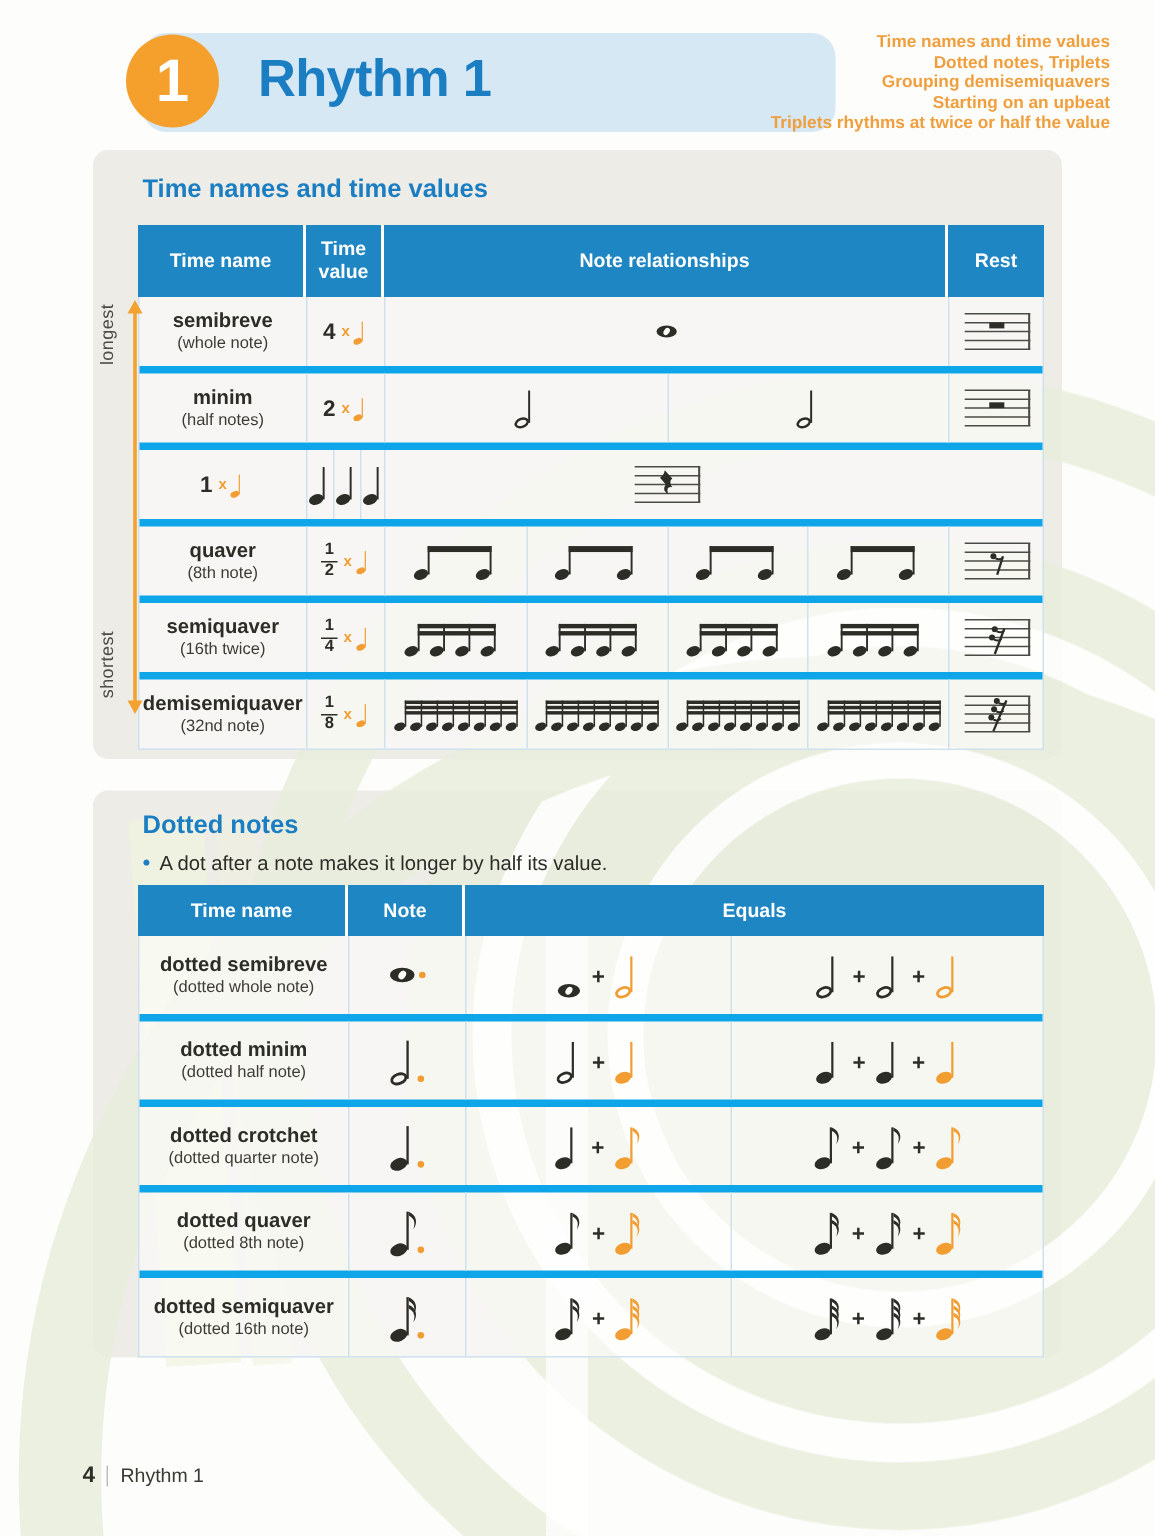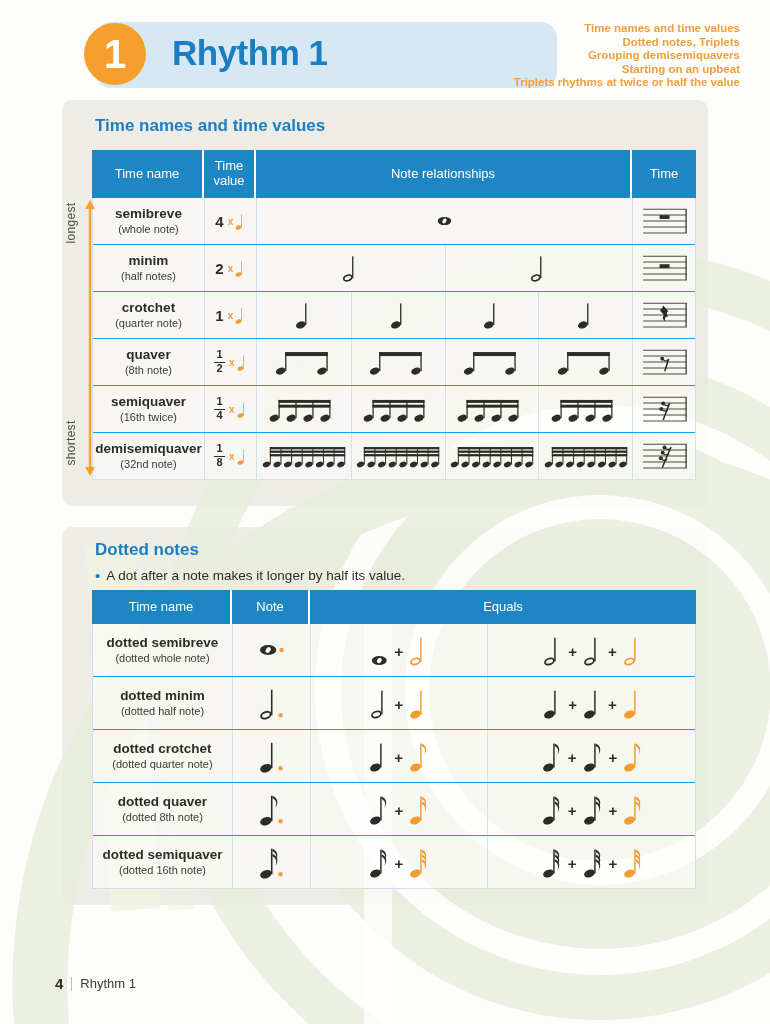--- a/index.html
+++ b/index.html
@@ -24,27 +24,27 @@
   .panel-content{position:relative;z-index:2;width:100%;height:100%;}
   .panel-heading{position:absolute;left:33px;top:16px;font-size:17px;font-weight:bold;color:#1b7ec3;}
   #panel2 .panel-heading{top:13px;}
   .bullet-line{position:absolute;left:33px;top:41px;display:flex;align-items:center;font-size:13.5px;color:#2d2d28;}
   .bullet-dot{color:#1b7ec3;font-size:15px;margin-right:6px;line-height:1;}
 
   
   .tbl{position:absolute;left:30px;}
   #table1{top:50px;width:604px;}
   #table2{top:63px;width:604px;}
-  .t-header{display:grid;background:#1e86c3;color:#fff;font-weight:normal;font-size:13px;text-align:center;}
+  .t-header{display:grid;background:#1e86c3;color:#fff;font-weight:bold;font-size:13px;text-align:center;}
   #table1 .t-header{grid-template-columns:112px 52px 376px 64px;height:48px;}
   #table2 .t-header{grid-template-columns:140px 78px 386px;height:34px;}
   .t-header > div{display:flex;align-items:center;justify-content:center;border-right:2px solid #fff;padding:0 4px;line-height:1.15;}
   .t-header > div:last-child{border-right:none;}
   .t-body{border:1px solid #cfe1ed;border-top:none;background:rgba(255,255,255,0.55);}
-  .t-row{display:grid;border-bottom:1px solid #0ea5e9;}
+  .t-row{display:grid;border-bottom:5px solid #0ea5e9;}
   #table1 .t-row{grid-template-columns:112px 52px 376px 64px;height:46px;}
   #table2 .t-row{grid-template-columns:140px 78px 177px 209px;height:52px;}
   .t-row:last-child{border-bottom:none;}
   .t-cell{display:flex;align-items:center;justify-content:center;border-right:1px solid #cfe1ed;overflow:hidden;}
   .t-row .t-cell:last-child{border-right:none;}
   .name-cell{flex-direction:column;line-height:1.1;text-align:center;padding:0 2px;}
   .nm{font-weight:bold;font-size:13.5px;color:#2d2d28;}
   .alt{font-size:11px;color:#3c3c35;margin-top:2px;}
   .subwrap{display:grid;grid-auto-flow:column;grid-auto-columns:1fr;width:100%;height:100%;}
   .sub{display:flex;align-items:center;justify-content:center;border-left:1px solid #cfe1ed;}
@@ -103,21 +103,21 @@
           <polygon points="6,0 11,9 1,9" fill="#f5a12f"></polygon>
           <polygon points="6,276 1,267 11,267" fill="#f5a12f"></polygon>
         </svg>
       </div>
 
       <div class="tbl" id="table1">
           <div class="t-header">
             <div>Time name</div>
             <div>Time value</div>
             <div>Note relationships</div>
-            <div>Time</div>
+            <div>Rest</div>
           </div>
           <div class="t-body">
             <div class="t-row">
               <div class="t-cell name-cell">
                 <span class="nm">semibreve</span>
                 <span class="alt">(whole note)</span>
               </div>
               <div class="t-cell value-cell">
                 <span class="num">4</span>
                 <span class="mult">x</span>
@@ -183,24 +183,20 @@
                   <line x1="2" y1="10" x2="50" y2="10" stroke="#4b4b45" stroke-width="1.1"></line>
                   <line x1="2" y1="16.5" x2="50" y2="16.5" stroke="#4b4b45" stroke-width="1.1"></line>
                   <line x1="2" y1="23" x2="50" y2="23" stroke="#4b4b45" stroke-width="1.1"></line>
                   <line x1="2" y1="29.5" x2="50" y2="29.5" stroke="#4b4b45" stroke-width="1.1"></line>
                   <rect x="48.4" y="3.5" width="1.5" height="26" fill="#4b4b45"></rect>
                   <rect x="20" y="12.3" width="11" height="4.2" fill="#2d2d28"></rect>
                 </svg>
               </div>
             </div>
             <div class="t-row">
-              <div class="t-cell name-cell">
-                <span class="nm">crotchet</span>
-                <span class="alt">(quarter note)</span>
-              </div>
               <div class="t-cell value-cell">
                 <span class="num">1</span>
                 <span class="mult">x</span>
                 <svg class="glyph" width="10.4" height="17" viewBox="0 0 22 36">
                   <ellipse cx="7.5" cy="30.8" rx="6.4" ry="4.4" fill="#f29d32" transform="rotate(-21 7.5 30.8)"></ellipse>
                   <rect x="13" y="3" width="1.7" height="27.8" fill="#f29d32"></rect>
                 </svg>
               </div>
               <div class="t-cell" style="padding:0">
                 <div class="subwrap">

